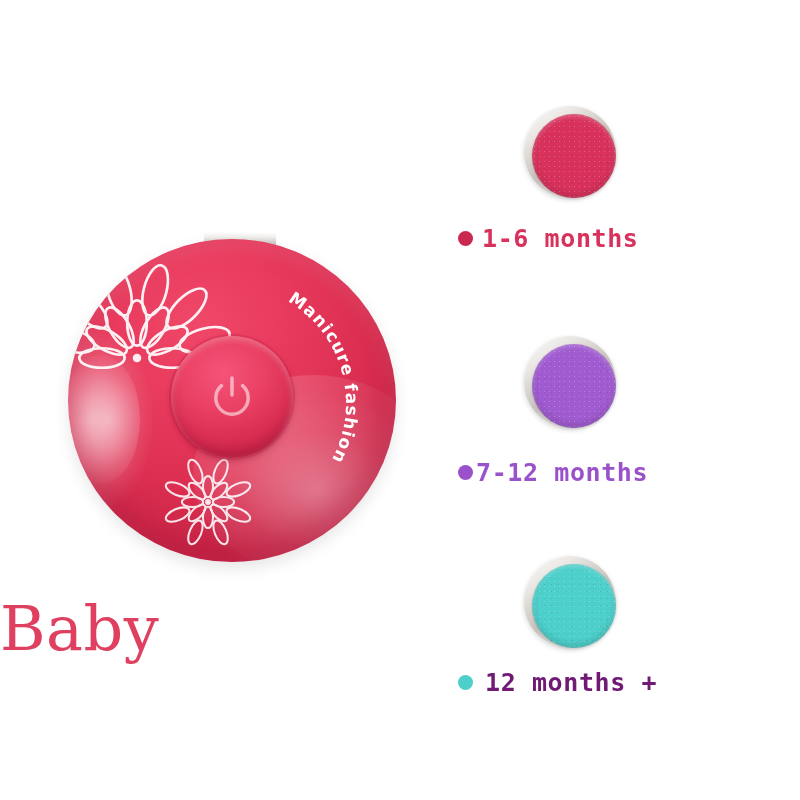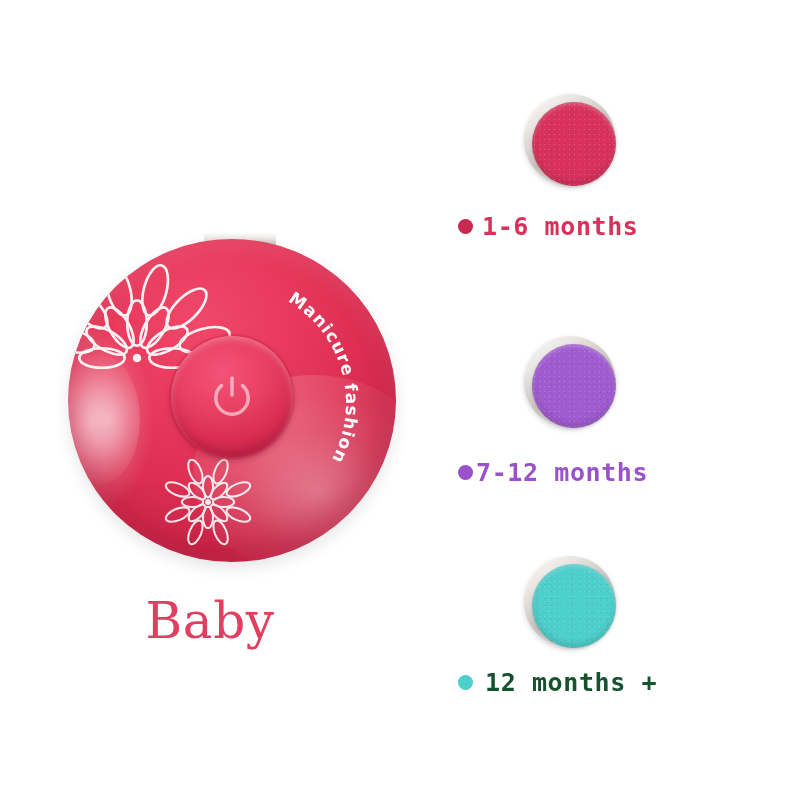--- a/index.html
+++ b/index.html
@@ -141,42 +141,42 @@
     height: 54px;
     opacity: 0.55;
   }
 
   
   #baby-caption {
     position: absolute;
     left: 0;
     top: 592px;
     width: 420px;
-    text-align: center;
+    text-align: left;
     font-family: "DejaVu Serif", serif;
-    font-size: 50px;
+    font-size: 62px;
     font-weight: 400;
     color: #e0405f;
     letter-spacing: 0.5px;
   }
 
   
   #pads-panel {
     position: absolute;
     left: 420px;
     top: 0;
     width: 380px;
     height: 800px;
   }
   .pad-group {
     position: absolute;
     left: 0;
     width: 380px;
   }
-  #pad-group-0 { top: 92px; text-align: right; }
+  #pad-group-0 { top: 104px; text-align: right; }
   #pad-group-1 { top: 334px; }
   #pad-group-2 { top: 554px; }
 
   .pad-disc-holder {
     position: relative;
     width: 380px;
     height: 104px;
   }
   
   .pad-rim {
@@ -365,19 +365,19 @@
 
     <div class="pad-group" id="pad-group-2">
       <div class="pad-disc-holder">
         <div class="pad-rim"></div>
         <div class="pad-face" style="background:#4dcfcb;">
           <div class="pad-grain"></div>
         </div>
       </div>
       <div class="pad-label-row">
         <span class="pad-bullet" style="background:#4dcfcb;"></span>
-        <span class="pad-label-text" style="color:#14532d;">12 months +</span>
+        <span class="pad-label-text" style="color:#701a75;">12 months +</span>
       </div>
     </div>
 
   </div>
 
 </div>
 
 </body></html>

